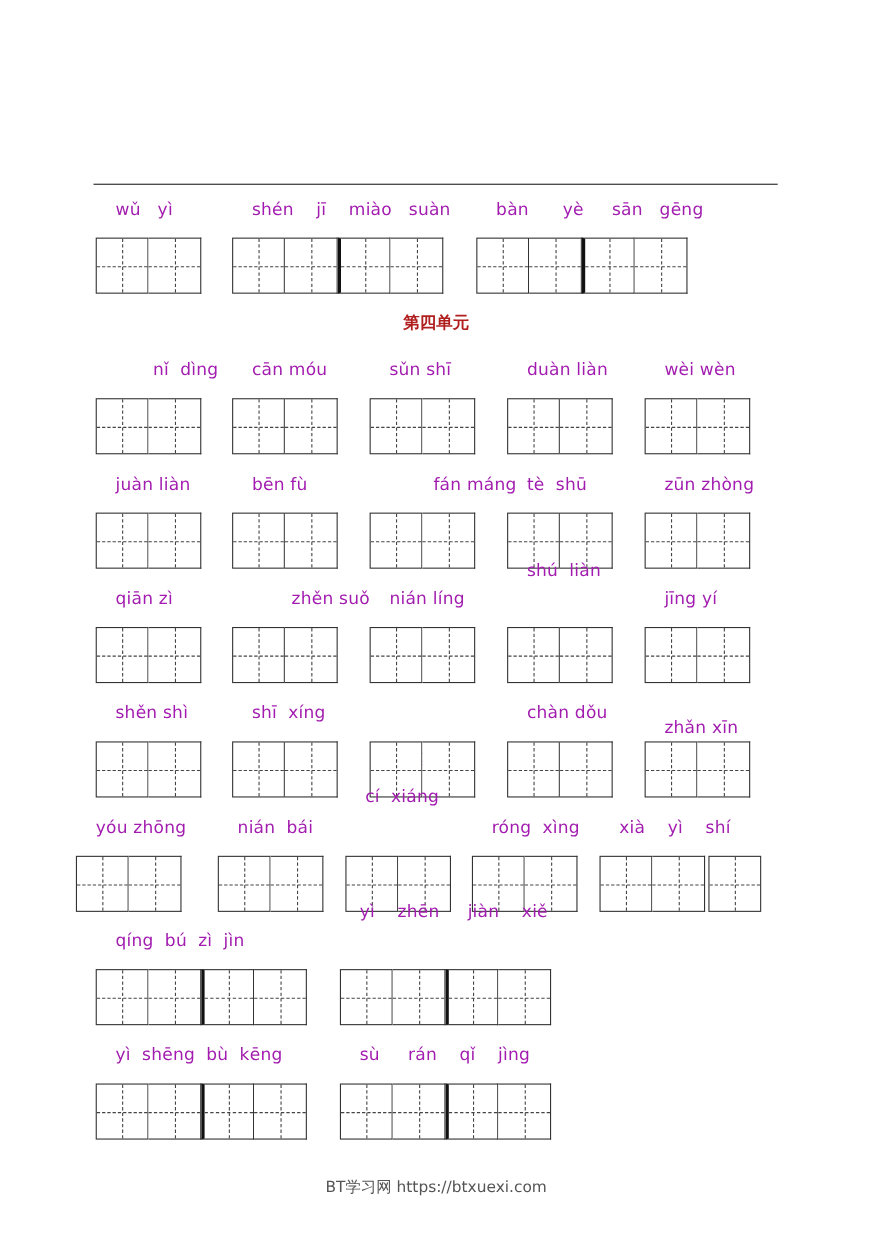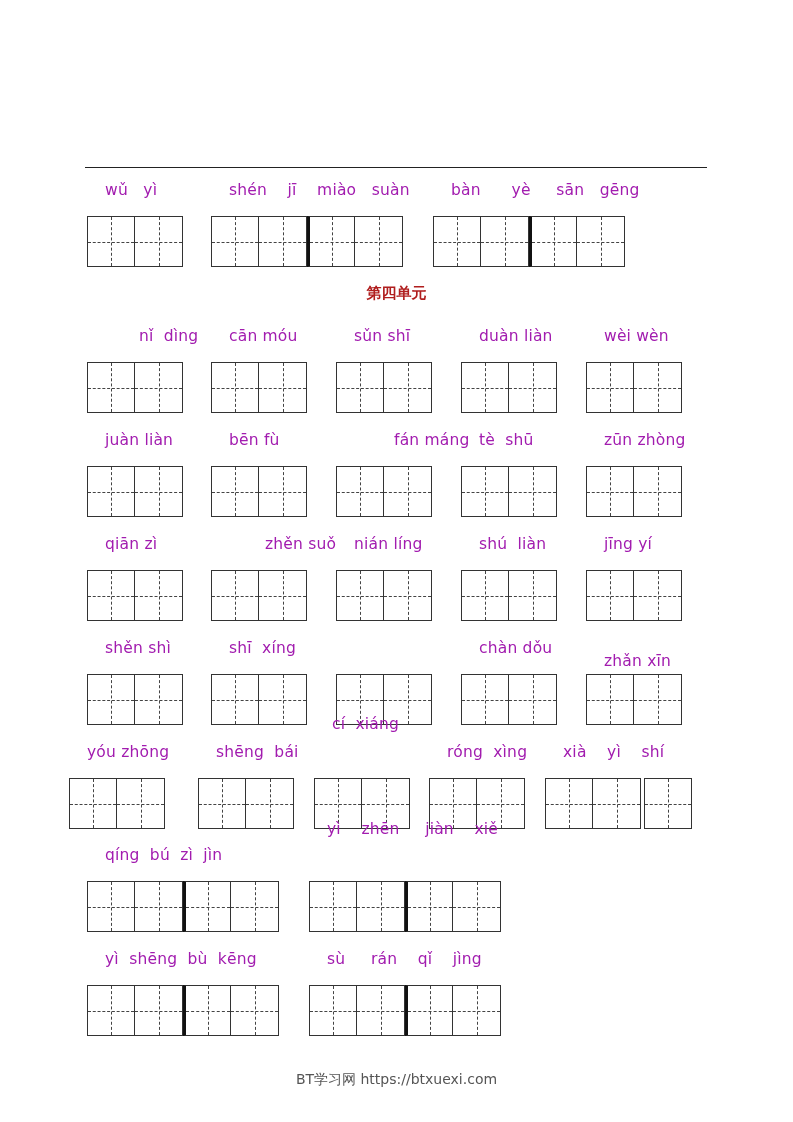--- a/index.html
+++ b/index.html
@@ -102,21 +102,21 @@
     <div class="py" style="left: 229px; top: 535px; margin-left: 36px;">zhěn suǒ</div>
     <div class="grid" style="left: 211px; top: 570px;">
       <div class="cell first"></div>
       <div class="cell"></div>
     </div>
     <div class="py" style="left: 354px; top: 535px;">nián líng</div>
     <div class="grid" style="left: 336px; top: 570px;">
       <div class="cell first"></div>
       <div class="cell"></div>
     </div>
-    <div class="py" style="left: 479px; top: 535px; text-align: center;">shú  liàn</div>
+    <div class="py" style="left: 479px; top: 510px; text-align: center;">shú  liàn</div>
     <div class="grid" style="left: 461px; top: 570px;">
       <div class="cell first"></div>
       <div class="cell"></div>
     </div>
     <div class="py" style="left: 604px; top: 535px;">jīng yí</div>
     <div class="grid" style="left: 586px; top: 570px;">
       <div class="cell first"></div>
       <div class="cell"></div>
     </div>
     <div class="py" style="left: 105px; top: 639px;">shěn shì</div>
@@ -142,21 +142,21 @@
     <div class="py" style="left: 604px; top: 639px; margin-top: 13px;">zhǎn xīn</div>
     <div class="grid" style="left: 586px; top: 674px;">
       <div class="cell first"></div>
       <div class="cell"></div>
     </div>
     <div class="py" style="left: 87px; top: 743px;">yóu zhōng</div>
     <div class="grid" style="left: 69px; top: 778px;">
       <div class="cell first"></div>
       <div class="cell"></div>
     </div>
-    <div class="py" style="left: 216px; top: 743px;">shēng  bái</div>
+    <div class="py" style="left: 216px; top: 743px;">nián  bái</div>
     <div class="grid" style="left: 198px; top: 778px;">
       <div class="cell first"></div>
       <div class="cell"></div>
     </div>
     <div class="py" style="left: 332px; top: 715px;">cí  xiáng</div>
     <div class="grid" style="left: 314px; top: 778px;">
       <div class="cell first"></div>
       <div class="cell"></div>
     </div>
     <div class="py" style="left: 447px; top: 743px;">róng  xìng</div>

